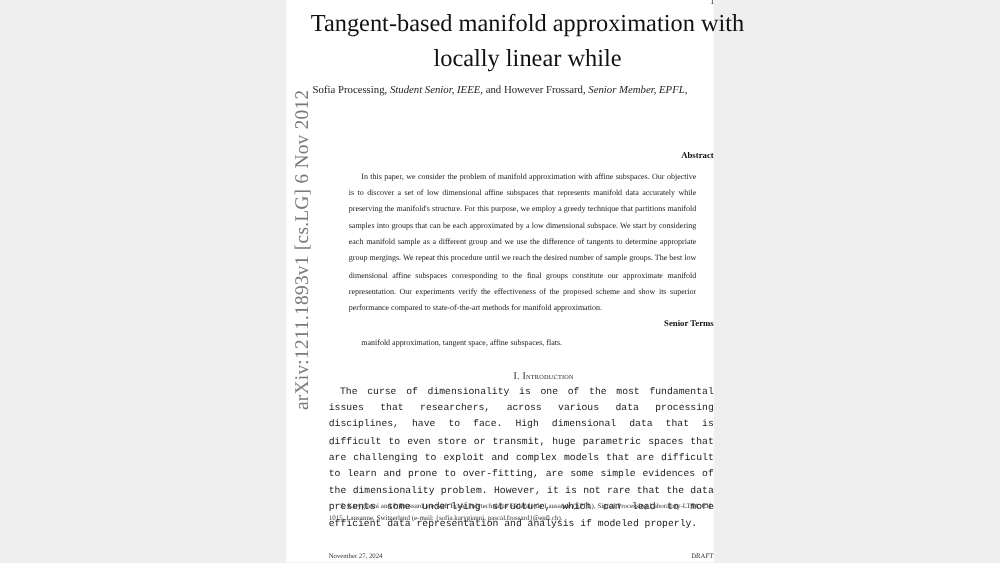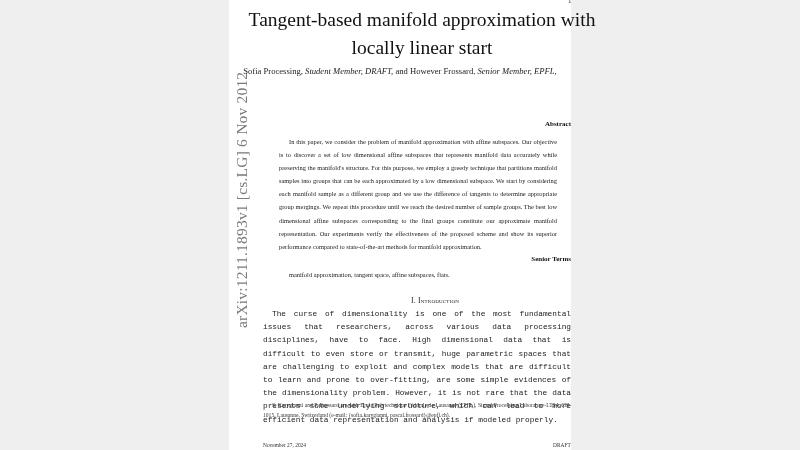--- a/index.html
+++ b/index.html
@@ -70,25 +70,25 @@
 </head>
 <body>
 
 <div class="page"></div>
 
 <div class="page-num">1</div>
 
 <div class="stamp">arXiv:1211.1893v1  [cs.LG]  6 Nov 2012</div>
 
 <div class="title t1">Tangent-based manifold approximation with</div>
-<div class="title t2">locally linear start</div>
+<div class="title t2">locally linear while</div>
 
 <div class="authors">
   <span>Sofia Processing,</span>
-  <i>Student Member, DRAFT,</i>
+  <i>Student Senior, IEEE,</i>
   <span>and However Frossard,</span>
   <i>Senior Member, EPFL,</i>
 </div>
 
 <div class="heading" style="top:120px;">Abstract</div>
 
 <div class="abstract-body">
   <p>In this paper, we consider the problem of manifold approximation with affine subspaces. Our objective is to discover a set of low dimensional affine subspaces that represents manifold data accurately while preserving the manifold's structure. For this purpose, we employ a greedy technique that partitions manifold samples into groups that can be each approximated by a low dimensional subspace. We start by considering each manifold sample as a different group and we use the difference of tangents to determine appropriate group mergings. We repeat this procedure until we reach the desired number of sample groups. The best low dimensional affine subspaces corresponding to the final groups constitute our approximate manifold representation. Our experiments verify the effectiveness of the proposed scheme and show its superior performance compared to state-of-the-art methods for manifold approximation.</p>
 </div>
 

